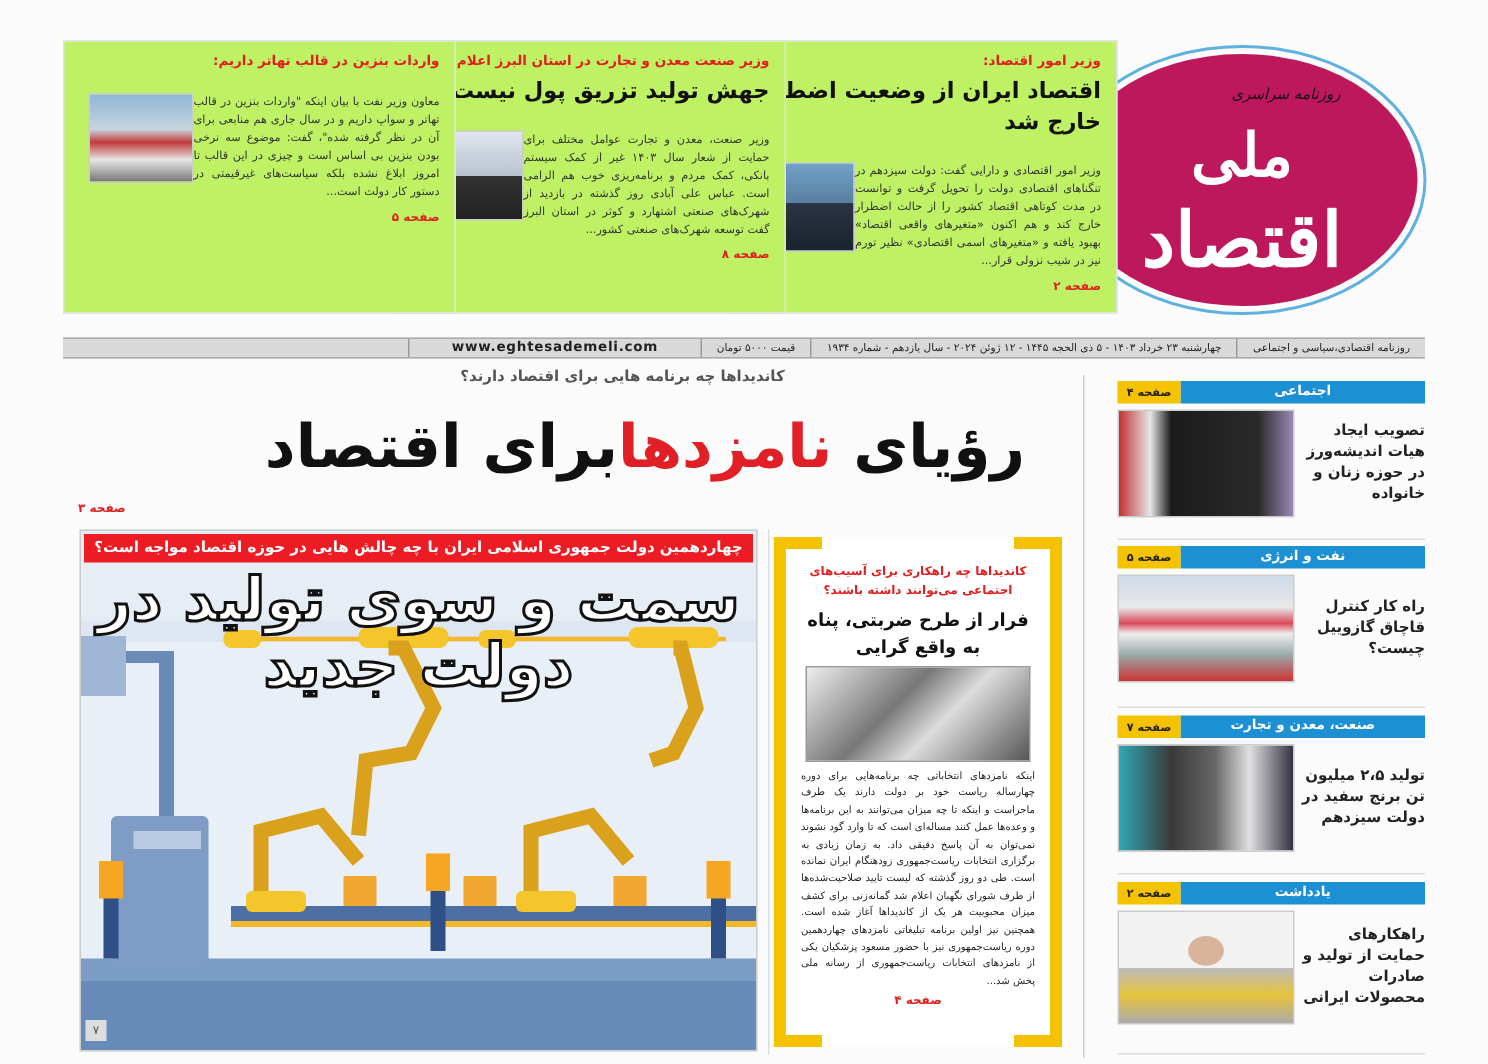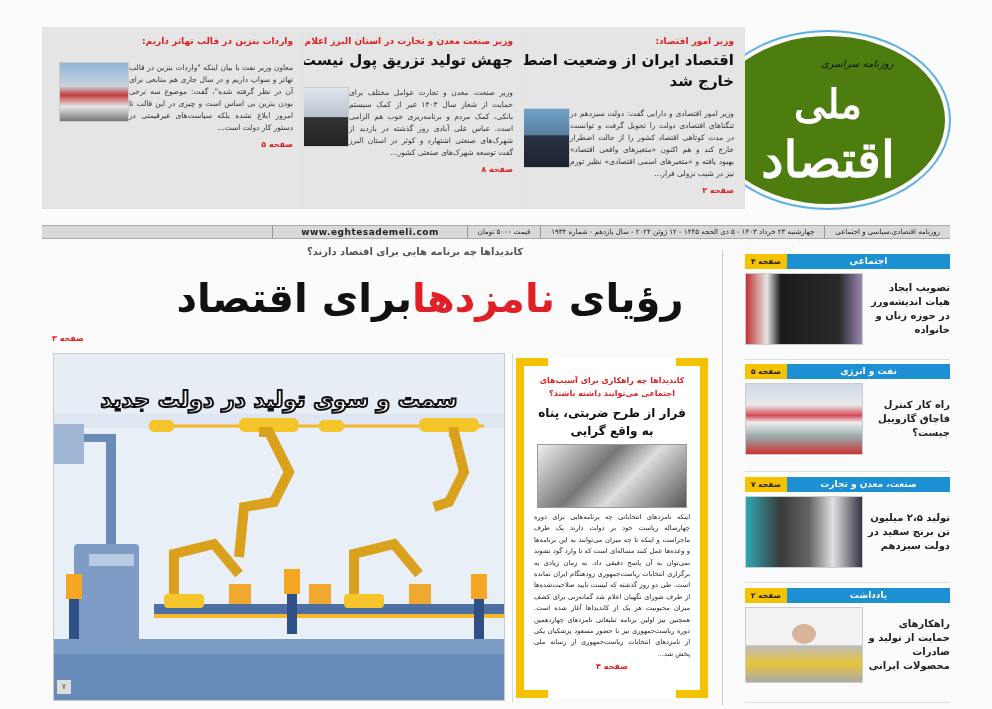--- a/index.html
+++ b/index.html
@@ -1,44 +1,44 @@
 <!DOCTYPE html>
 <html><head>
 <meta charset="utf-8">
 <style>
   *{box-sizing:border-box;margin:0;padding:0}
   html,body{width:992px;height:709px;overflow:hidden;background:#fbfbfb;font-family:"DejaVu Sans",sans-serif;color:#222}
   .page{position:relative;width:992px;height:709px}
   
-  .teaser{position:absolute;top:27px;width:262px;height:182px;background:#e5e5e5;border:1px solid #e2e2e2;padding:8px 10px;direction:rtl}
+  .teaser{position:absolute;top:27px;width:262px;height:182px;background:#bef264;border:1px solid #e2e2e2;padding:8px 10px;direction:rtl}
   .teaser .kicker{color:#e02020;font-size:9px;font-weight:bold;text-align:right;white-space:nowrap;overflow:hidden}
   .teaser .title{font-size:15px;font-weight:bold;line-height:21px;margin-top:4px;text-align:right;color:#111}
   .teaser .body{position:relative;margin-top:16px;font-size:7.5px;line-height:12px;color:#333;text-align:justify}
   .teaser .thumb{float:left;width:70px;height:60px;margin:0 0 2px 6px;border:1px solid #ccc}
   .teaser .page-ref{color:#e02020;font-size:8px;font-weight:bold;margin-top:6px;clear:both}
   
   .logo{position:absolute;left:705px;top:30px;width:246px;height:180px;border:2px solid #5eb1e0;border-radius:50%;padding:4px}
-  .logo-inner{width:100%;height:100%;border-radius:50%;background:#4d7c0f;position:relative;overflow:hidden}
+  .logo-inner{width:100%;height:100%;border-radius:50%;background:#be185d;position:relative;overflow:hidden}
   .logo-small{position:absolute;top:22px;left:110px;font-size:10px;color:#111;font-style:italic}
   .logo-main{position:absolute;top:40px;left:0;width:100%;text-align:center;color:#fff;font-family:"DejaVu Serif",serif;font-size:50px;font-weight:bold;direction:rtl;line-height:56px}
   .logo-main .l2{display:block;font-size:40px}
   
   .infobar{position:absolute;left:42px;top:225px;width:908px;height:14px;background:#d9d9d9;border-top:1px solid #aaa;border-bottom:1px solid #aaa;display:flex;direction:rtl;font-size:7px;align-items:center;color:#222}
   .infobar .cell{padding:0 10px;border-left:1px solid #999;height:100%;display:flex;align-items:center;white-space:nowrap}
   .infobar .site{font-size:9px;font-weight:bold;letter-spacing:.5px;padding:0 28px}
   .infobar .filler{flex:1;border-left:none}
   
   .subhead{position:absolute;left:250px;top:246px;width:330px;text-align:center;direction:rtl;font-size:10px;font-weight:bold;color:#555}
   .headline{position:absolute;left:150px;top:275px;width:560px;text-align:center;direction:rtl;font-size:40px;font-weight:900;color:#111;letter-spacing:-1px}
   .headline .red{color:#e01f26}
   .main-page-ref{position:absolute;left:52px;top:334px;color:#e02020;font-size:8px;font-weight:bold;direction:rtl}
   
   .hero{position:absolute;left:53px;top:353px;width:452px;height:348px;border:1px solid #ccc;background:#e7edf5;overflow:hidden}
   .hero .band{position:absolute;top:2px;left:2px;right:2px;height:19px;background:#ed1c24;color:#fff;font-size:10px;font-weight:bold;text-align:center;line-height:19px;direction:rtl}
-  .hero .big{position:absolute;top:24px;left:0;width:100%;text-align:center;direction:rtl;font-size:22px;font-weight:900;color:#fff;-webkit-text-stroke:2px #111;line-height:44px}
+  .hero .big{position:absolute;top:24px;left:0;width:100%;text-align:center;direction:rtl;font-size:40px;font-weight:900;color:#fff;-webkit-text-stroke:2px #111;line-height:44px}
   .hero svg{position:absolute;left:0;top:60px}
   .hero .pnum{position:absolute;left:3px;bottom:6px;width:14px;height:14px;background:#ddd;font-size:8px;text-align:center;line-height:14px;color:#555}
   
   .ybox{position:absolute;left:516px;top:358px;width:192px;height:340px;border:8px solid #f5c200;border-top-width:8px;background:#fff;direction:rtl;padding:8px 10px}
   .ybox:before{content:"";position:absolute;left:24px;right:24px;top:-8px;height:8px;background:#fff}
   .ybox:after{content:"";position:absolute;left:24px;right:24px;bottom:-8px;height:8px;background:#fff}
   .ybox .kicker{color:#e02020;font-size:8px;font-weight:bold;text-align:center;line-height:13px}
   .ybox .title{font-size:12px;font-weight:bold;text-align:center;line-height:18px;margin-top:4px;color:#111}
   .ybox .img{width:150px;height:64px;margin:4px auto;background:linear-gradient(135deg,#eee,#777 40%,#ddd 60%,#555);border:1px solid #999}
   .ybox .body{font-size:6.7px;line-height:11.4px;text-align:justify;color:#222}
@@ -143,20 +143,21 @@
         <rect x="15" y="165" width="10" height="60"></rect>
         <rect x="233" y="160" width="10" height="60"></rect>
         <rect x="420" y="165" width="10" height="60"></rect>
       </g>
       <g fill="#f5a623">
         <rect x="12" y="160" width="16" height="25"></rect>
         <rect x="230" y="155" width="16" height="25"></rect>
         <rect x="417" y="160" width="16" height="25"></rect>
       </g>
     </svg>
+    <div class="band">چهاردهمین دولت جمهوری اسلامی ایران با چه چالش هایی در حوزه اقتصاد مواجه است؟</div>
     <div class="big">سمت و سوی تولید در دولت جدید</div>
     <div class="pnum">۷</div>
   </div>
 
   <div class="vsep"></div>
 
   <div class="ybox">
     <div class="kicker">کاندیداها چه راهکاری برای آسیب‌های اجتماعی می‌توانند داشته باشند؟</div>
     <div class="title">فرار از طرح ضربتی، پناه به واقع گرایی</div>
     <div class="img"></div>

